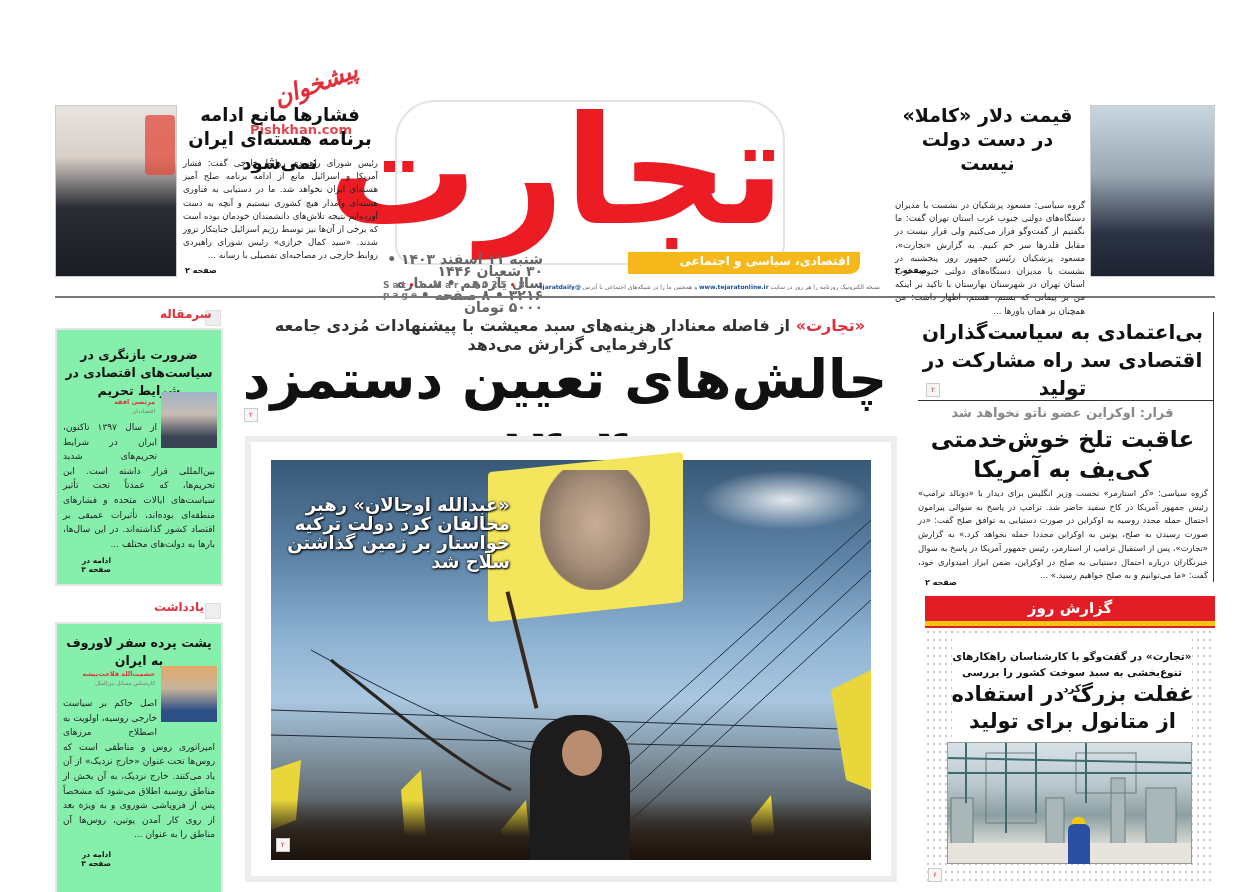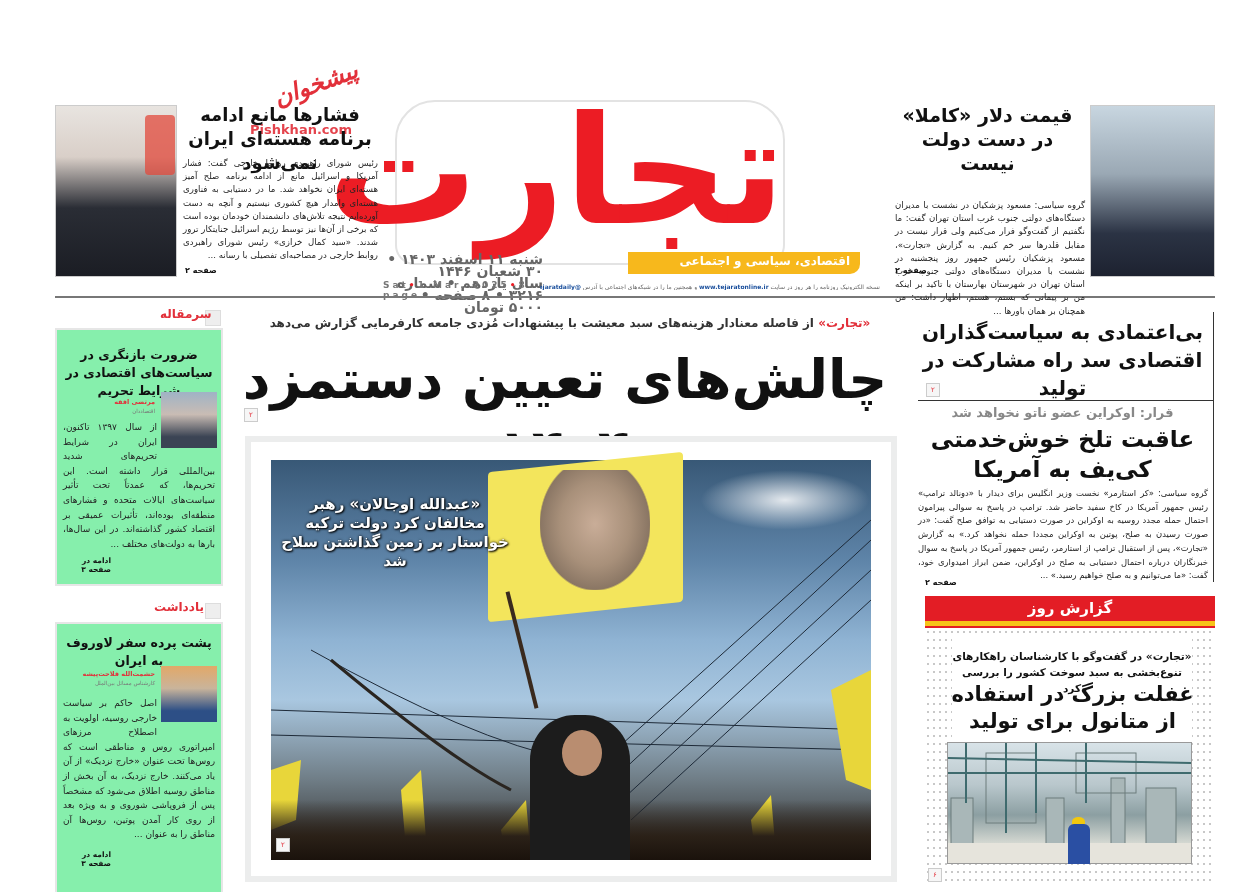--- a/index.html
+++ b/index.html
@@ -50,36 +50,36 @@
   .side-sq.a { left:205px; top:310px; }
   .side-sq.b { left:205px; top:603px; }
   .side-title { position:absolute; left:6px; right:6px; font-size:12.5px; font-weight:900; line-height:18px; text-align:center; }
   .side-photo { position:absolute; right:4px; width:56px; height:56px; }
   .side-author { position:absolute; right:66px; font-size:6.5px; font-weight:bold; color:#e2303a; }
   .side-role { position:absolute; right:66px; font-size:5.5px; color:#777; }
   .side-text { position:absolute; left:6px; right:6px; font-size:9px; line-height:14.6px; color:#222; text-align:justify; }
   .side-more { position:absolute; right:auto; left:auto; font-size:7.5px; font-weight:bold; }
 
   
-  .kicker { left:240px; top:316px; width:660px; font-size:12px; font-weight:bold; color:#333; text-align:center; }
+  .kicker { left:240px; top:316px; width:660px; font-size:16px; font-weight:bold; color:#333; text-align:center; }
   .kicker .brand { color:#e2303a; }
   .main-head { left:240px; top:345px; width:650px; font-size:54px; font-weight:900; line-height:70px; text-align:center; letter-spacing:-1px; }
   .pg-badge { width:14px; height:14px; border:1px solid #ccc; background:#f6f6f6; font-size:7px; color:#e2303a; text-align:center; line-height:12px; }
   .main-frame { left:245px; top:436px; width:652px; height:446px; border:6px solid #eceded; background:#fff; }
   .main-photo { left:271px; top:460px; width:600px; height:400px; overflow:hidden; background: linear-gradient(180deg,#385876 0%,#5e84a8 25%,#8fb3d3 45%,#a9c7e0 60%,#6f7d86 80%,#2a2623 100%); }
   .flag { left:488px; top:462px; width:195px; height:150px; background:#f3e55c; transform:skewY(-6deg); border-radius:4px; }
   .flag-face { left:540px; top:470px; width:110px; height:120px; background: radial-gradient(ellipse at 50% 45%, #c9ad98 0%, #a8907a 45%, #8a7664 70%, rgba(0,0,0,0) 72%); }
   .pole { left:520px; top:590px; width:4px; height:120px; background:#3a2a1e; transform:rotate(-14deg); }
   .cloud { left:700px; top:470px; width:170px; height:60px; background: radial-gradient(ellipse, rgba(255,255,255,.85) 0%, rgba(255,255,255,0) 70%); }
   .wires { left:271px; top:460px; width:600px; height:400px; }
   .crowd { left:271px; top:800px; width:600px; height:60px; background: linear-gradient(180deg, rgba(40,30,20,0) 0%, #2b2118 60%, #1a120c 100%); }
   .person { left:530px; top:715px; width:100px; height:145px; background:#1c1c1c; border-radius:45px 45px 0 0; }
   .person-head { left:562px; top:730px; width:40px; height:46px; background:#b98d70; border-radius:50%; }
   .photo-over { left:280px; top:495px; width:230px; text-align:center; color:#fff; text-shadow: 0 0 3px #000, 1px 1px 2px #000; }
-  .photo-over .sub { font-size:15px; font-weight:900; line-height:19px; }
+  .photo-over .sub { font-size:18px; font-weight:900; line-height:19px;text-align:right; }
   .photo-over .big { font-size:23px; font-weight:900; line-height:31px; margin-top:6px; }
 
   
   .rc-divider { left:1213px; top:312px; width:1px; height:270px; background:#333; }
   .r1-head { left:920px; top:318px; width:285px; font-size:20px; font-weight:900; line-height:28px; text-align:center; }
   .r1-rule { left:918px; top:400px; width:295px; height:1px; background:#333; }
   .r2-kicker { left:920px; top:405px; width:285px; font-size:13px; font-weight:bold; color:#888; text-align:center; }
   .r2-head { left:920px; top:424px; width:285px; font-size:23px; font-weight:900; line-height:30px; text-align:center; }
   .r2-body { left:918px; top:487px; width:290px; font-size:8.4px; line-height:13.7px; color:#222; text-align:justify; }
   .r2-page { left:925px; top:578px; font-size:8px; font-weight:bold; }

